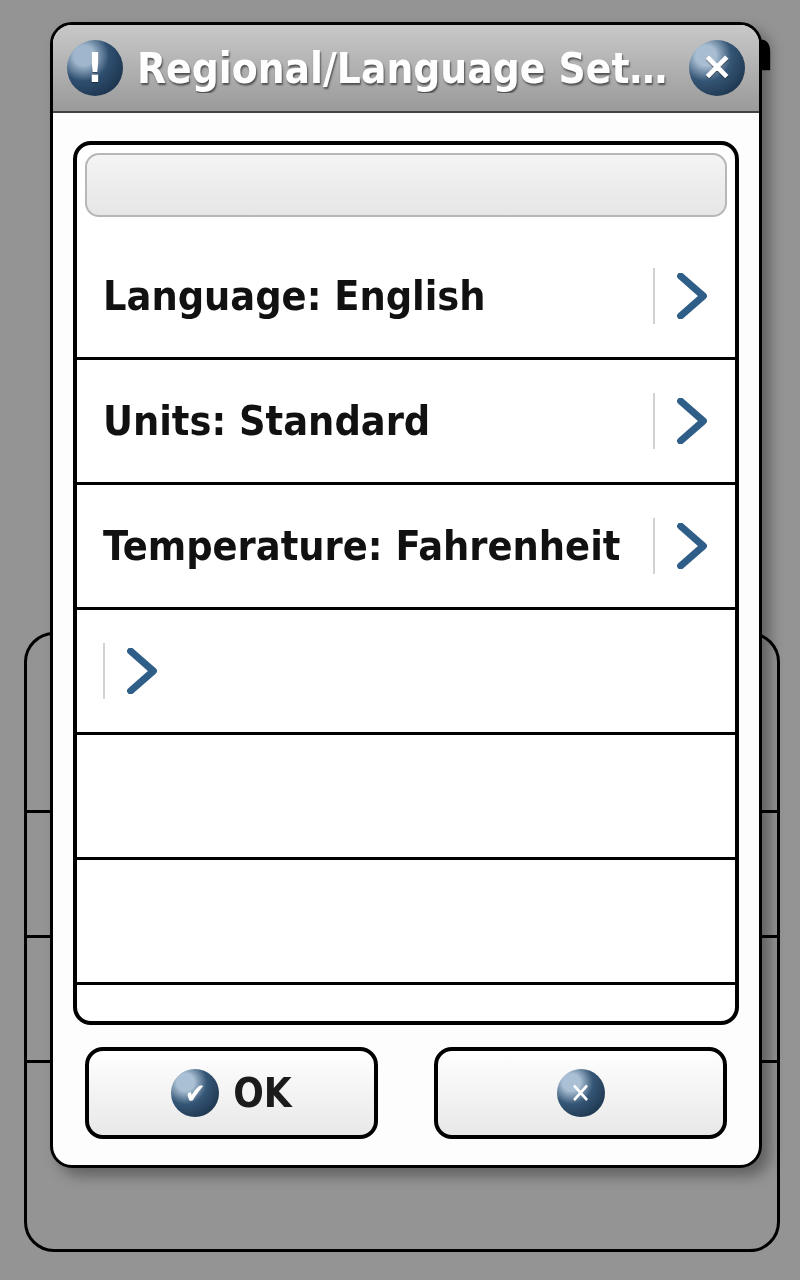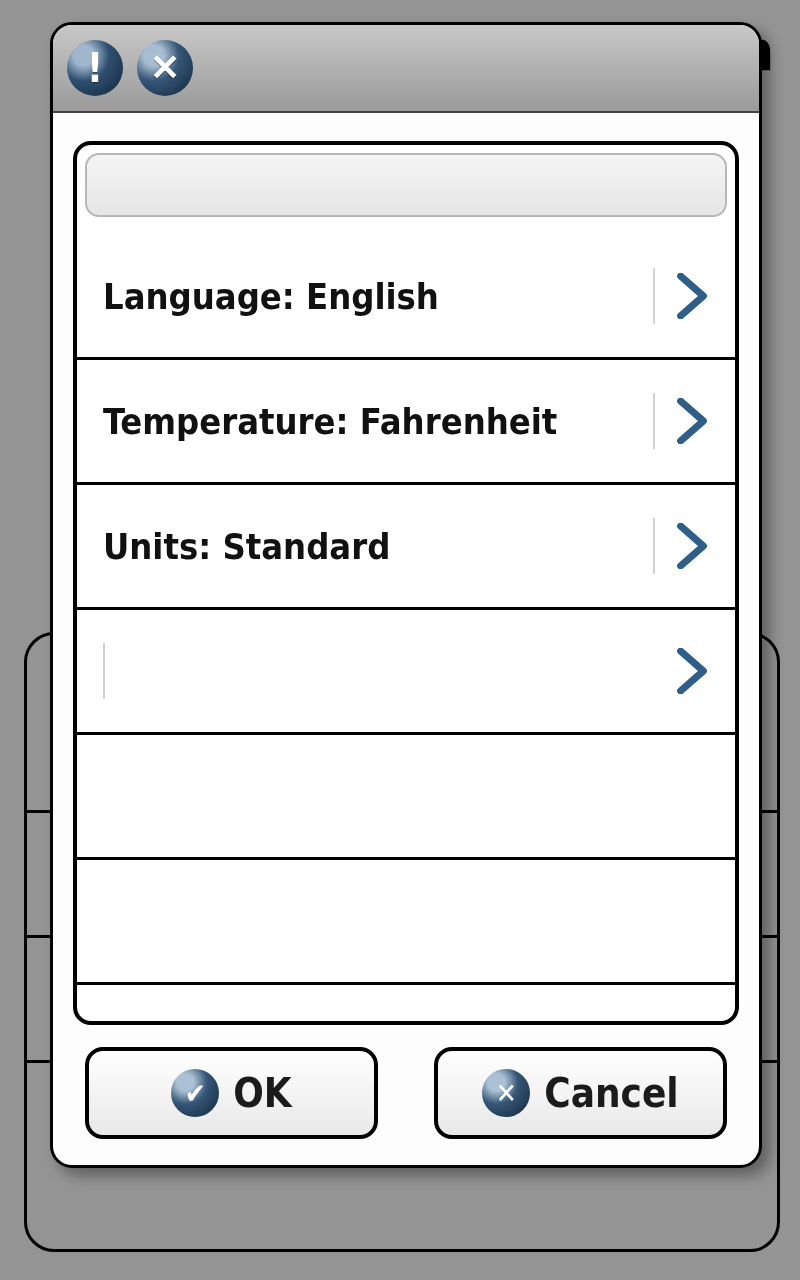--- a/index.html
+++ b/index.html
@@ -122,25 +122,24 @@
     margin:8px; height:64px;
     border:2px solid #b7b7b7; border-radius:14px;
     background:linear-gradient(to bottom,#f4f4f4,#e6e6e6);
   }
   .rows{ margin-top:18px; }
   .row{
     height:125px;
     border-bottom:3px solid #000;
     display:flex; align-items:center;
     padding:0 26px 0 26px;
-    font-size:36px; font-weight:600; color:#111;
+    font-size:41px; font-weight:600; color:#111;
     cursor:pointer;
     position:relative;
     font-stretch: condensed;
-    justify-content: space-between;
   }
   .row .label{ flex:1 1 auto; }
   .row .sep{
     width:2px; height:56px; background:#d2d2d2; margin-right:20px;
   }
   .chevron{ flex:0 0 auto; }
   .chevron svg{ width:34px; height:46px; display:block; }
 
   
   .dlg-footer{
@@ -182,20 +181,21 @@
 </div>
 
 <div class="overlay"></div>
 
 <div class="dialog">
 
   <div class="dlg-header">
     <div class="hdr-icon">
         <span>!</span>
       </div>
+    <div class="hdr-title">Regional/Language Sett…</div>
     <button class="close-btn">
       <span>✕</span>
     </button>
   </div>
 
   <div class="dlg-body">
     <div class="search-box" title=""></div>
 
     <div class="rows">
 
@@ -203,31 +203,31 @@
         <span class="label">Language: English</span>
         <span class="sep"></span>
         <span class="chevron">
           <svg viewBox="0 0 24 32">
               <path d="M4 2 L20 16 L4 30" fill="none" stroke="#2f5f88" stroke-width="5" stroke-linecap="round" stroke-linejoin="round"></path>
             </svg>
         </span>
       </div>
 
       <div class="row">
+        <span class="label">Units: Standard</span>
+        <span class="sep"></span>
+        <span class="chevron">
+          <svg viewBox="0 0 24 32">
+              <path d="M4 2 L20 16 L4 30" fill="none" stroke="#2f5f88" stroke-width="5" stroke-linecap="round" stroke-linejoin="round"></path>
+            </svg>
+        </span>
+      </div>
+
+      <div class="row">
         <span class="label">Temperature: Fahrenheit</span>
-        <span class="sep"></span>
-        <span class="chevron">
-          <svg viewBox="0 0 24 32">
-              <path d="M4 2 L20 16 L4 30" fill="none" stroke="#2f5f88" stroke-width="5" stroke-linecap="round" stroke-linejoin="round"></path>
-            </svg>
-        </span>
-      </div>
-
-      <div class="row">
-        <span class="label">Units: Standard</span>
         <span class="sep"></span>
         <span class="chevron">
           <svg viewBox="0 0 24 32">
               <path d="M4 2 L20 16 L4 30" fill="none" stroke="#2f5f88" stroke-width="5" stroke-linecap="round" stroke-linejoin="round"></path>
             </svg>
         </span>
       </div>
 
       <div class="row">
         <span class="sep"></span>
@@ -248,17 +248,16 @@
     <button class="btn">
       <span class="ball">
           <span>✔</span>
         </span>
       <span>OK</span>
     </button>
     <button class="btn">
       <span class="ball">
           <span>✕</span>
         </span>
-      <span>Cancel</span>
     </button>
   </div>
 
 </div>
 
 </body></html>

